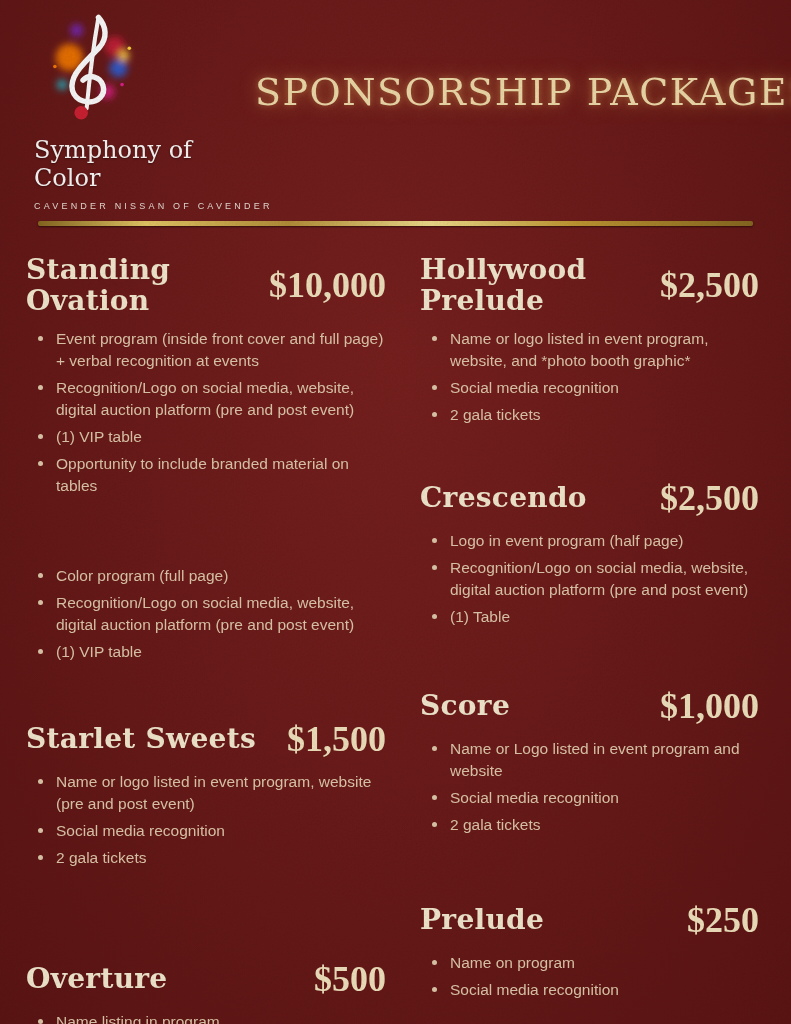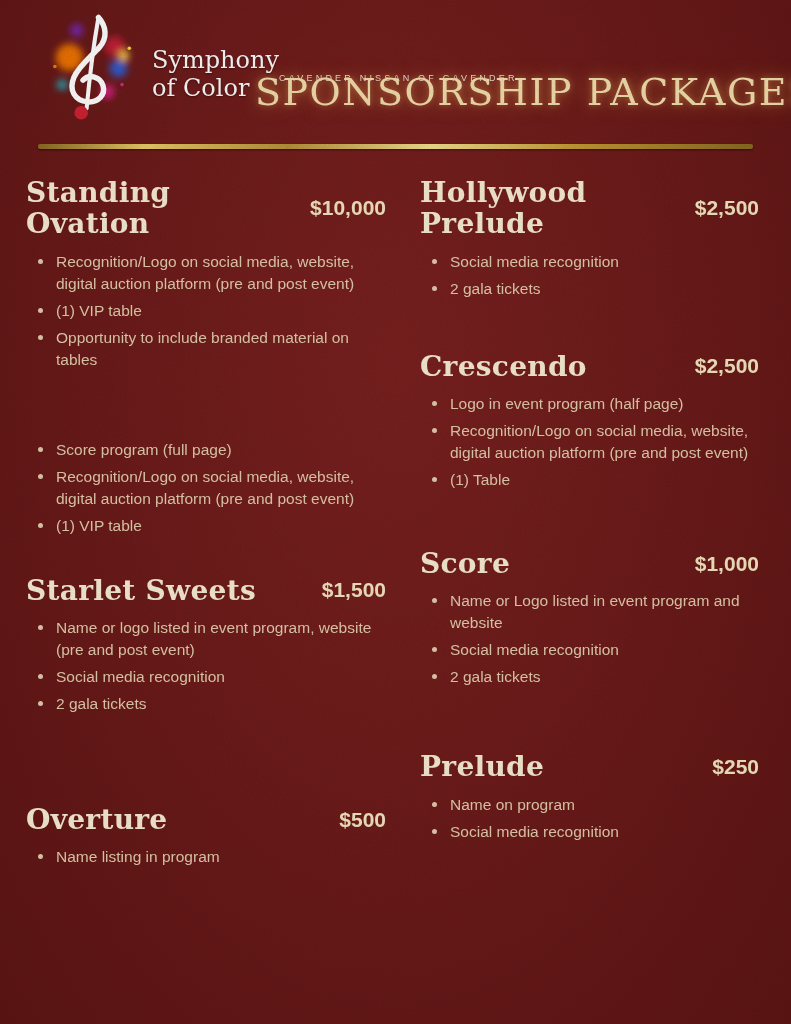--- a/index.html
+++ b/index.html
@@ -10,21 +10,21 @@
     position: relative;
     width: 791px; height: 1024px;
     margin: 0 auto;
     overflow: hidden;
     background: radial-gradient(ellipse at 50% 35%, #7a2120 0%, #6e1c1b 45%, #5d1514 100%);
   }
   .noise { position: absolute; inset: 0; pointer-events: none; opacity: .45; }
 
   
   header { display: flex; align-items: flex-start; padding: 12px 30px 0 34px; }
-  .logo { width: 215px; display: flex; flex-direction: row; align-items: center; }
+  .logo { width: 215px; display: flex; flex-direction: column; }
   .logo-title {
     font-family: "DejaVu Serif", serif;
     font-size: 24px; color: #fdfcfa; margin-top: 2px;
     text-shadow: 0 1px 2px rgba(0,0,0,.4);
   }
   .logo-subtitle {
     font-size: 9px; letter-spacing: 3.2px; color: #ecdfd6; margin-top: 9px; white-space: nowrap;
   }
   .page-title {
     flex: 1; text-align: center; margin-top: 58px; padding-left: 6px;
@@ -44,39 +44,39 @@
   .col { display: flex; flex-direction: column; }
   .col.left  { width: 364px; }
   .col.right { flex: 1; }
 
   .pkg-head { display: flex; align-items: center; justify-content: space-between; gap: 12px; }
   .pkg-name {
     font-family: "DejaVu Serif", serif; font-weight: bold;
     font-size: 28px; line-height: 1.12; color: #f8edd3; letter-spacing: .3px;
   }
   .pkg-price {
-    font-family: Liberation Sans, sans-serif; font-weight: bold;
-    font-size: 21px; color: #f5e6c1; white-space: nowrap;
+    font-family: Liberation Serif, serif; font-weight: bold;
+    font-size: 36px; color: #f5e6c1; white-space: nowrap;
     padding-right: 4px;
   }
 
   ul.bullets { list-style: none; margin-top: 11px; padding-left: 8px; }
   ul.bullets li {
     position: relative; padding-left: 22px; margin-bottom: 5px;
     font-size: 15.5px; line-height: 1.42; color: #e3ccae;
   }
   ul.bullets li::before {
     content: ""; position: absolute; left: 4px; top: 8px;
     width: 5px; height: 5px; border-radius: 50%; background: #e3ccae;
   }
 
   
   .col.left  .pkg:nth-of-type(1) { margin-top: 28px; }
   .col.left  .pkg:nth-of-type(2) { margin-top: 52px; }
-  .col.left  .pkg:nth-of-type(3) { margin-top: 33px; }
+  .col.left  .pkg:nth-of-type(3) { margin-top: 50px; }
   .col.left  .pkg:nth-of-type(4) { margin-top: 84px; }
   .col.right .pkg:nth-of-type(1) { margin-top: 28px; }
   .col.right .pkg:nth-of-type(2) { margin-top: 46px; }
   .col.right .pkg:nth-of-type(3) { margin-top: 52px; }
   .col.right .pkg:nth-of-type(4) { margin-top: 58px; }
 </style>
 </head>
 <body>
 
 <div class="page">
@@ -118,29 +118,30 @@
   <main>
 
     <div class="col left">
 
       <section class="pkg">
         <div class="pkg-head">
           <h2 class="pkg-name">Standing Ovation</h2>
           <div class="pkg-price">$10,000</div>
         </div>
         <ul class="bullets">
+            <li>Event program (inside front cover and full page) + verbal recognition at events</li>
             <li>Recognition/Logo on social media, website, digital auction platform (pre and post event)</li>
             <li>(1) VIP table</li>
             <li>Opportunity to include branded material on tables</li>
           </ul>
       </section>
 
       <section class="pkg">
         <ul class="bullets">
-            <li>Score program (full page)</li>
+            <li>Color program (full page)</li>
             <li>Recognition/Logo on social media, website, digital auction platform (pre and post event)</li>
             <li>(1) VIP table</li>
           </ul>
       </section>
 
       <section class="pkg">
         <div class="pkg-head">
           <h2 class="pkg-name">Starlet Sweets</h2>
           <div class="pkg-price">$1,500</div>
         </div>
@@ -164,20 +165,21 @@
     </div>
 
     <div class="col right">
 
       <section class="pkg">
         <div class="pkg-head">
           <h2 class="pkg-name">Hollywood Prelude</h2>
           <div class="pkg-price">$2,500</div>
         </div>
         <ul class="bullets">
+            <li>Name or logo listed in event program, website, and *photo booth graphic*</li>
             <li>Social media recognition</li>
             <li>2 gala tickets</li>
           </ul>
       </section>
 
       <section class="pkg">
         <div class="pkg-head">
           <h2 class="pkg-name">Crescendo</h2>
           <div class="pkg-price">$2,500</div>
         </div>

